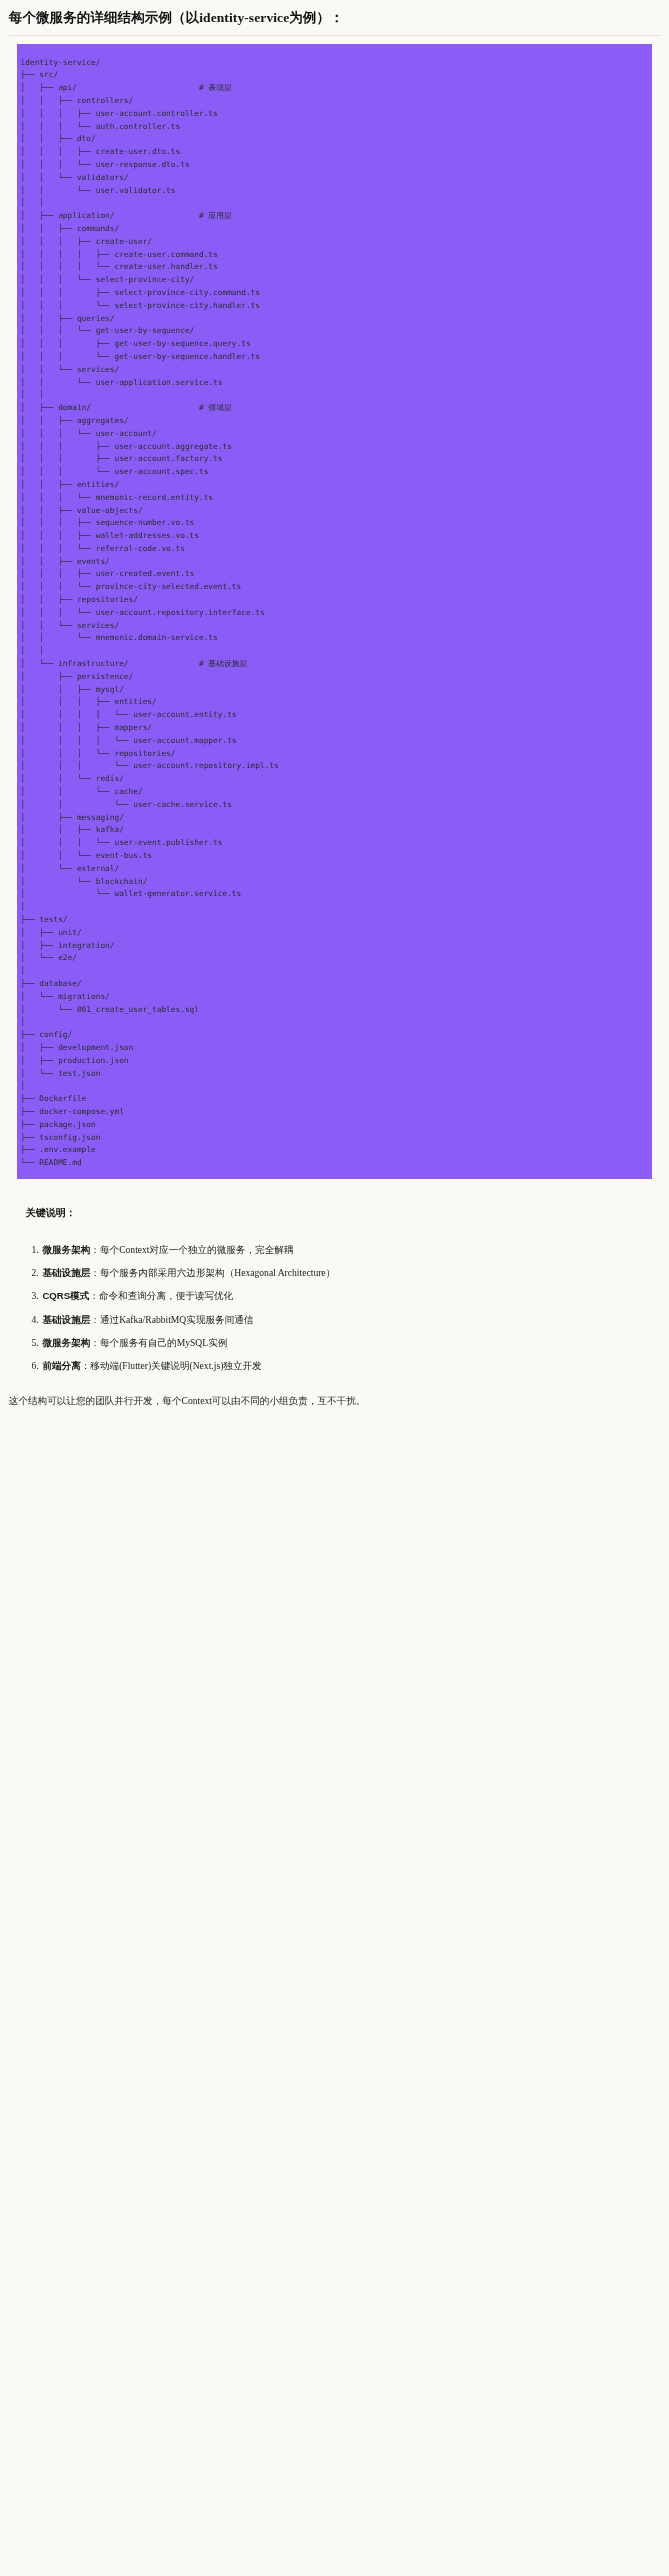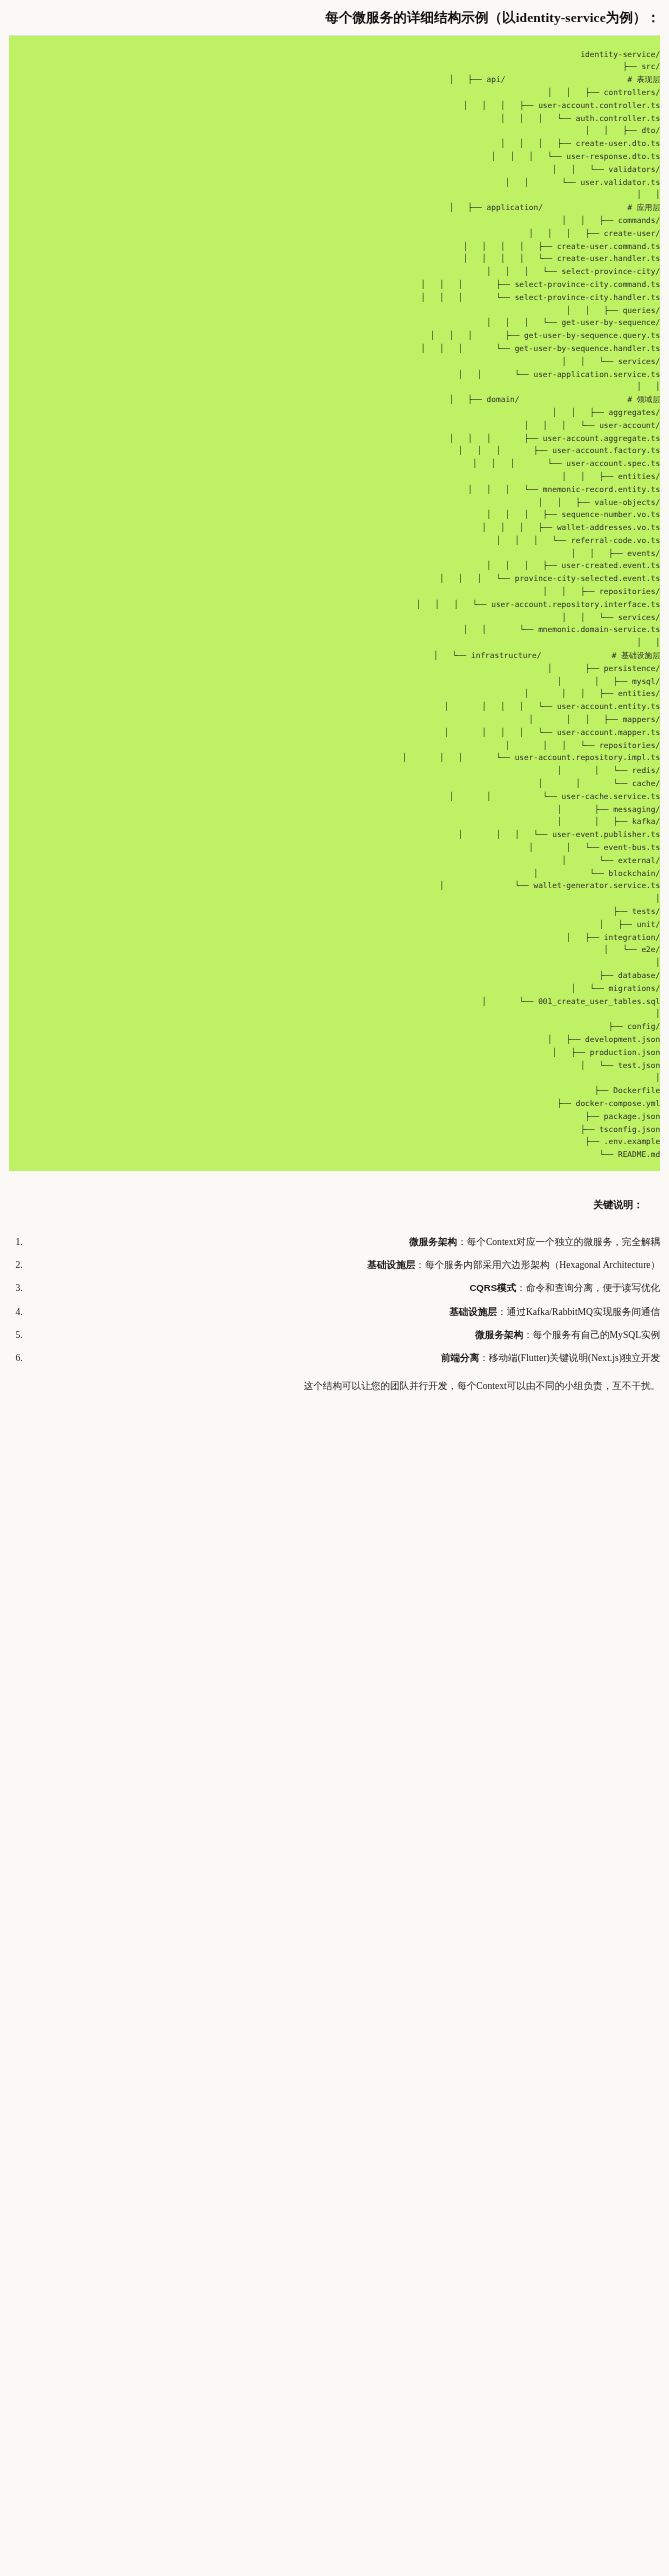--- a/index.html
+++ b/index.html
@@ -11,21 +11,20 @@
     width: 669px;
     font-family: "Liberation Serif", "DejaVu Serif", serif;
     color: #1a1a1a;
     -webkit-font-smoothing: antialiased;
   }
   .page {
     width: 669px;
     box-sizing: border-box;
     padding: 0 8.8px 6.3px 8.8px;
     background: #faf9f5;
-    text-align: right;
   }
   .doc-title {
     font-family: "Liberation Sans", "DejaVu Sans", sans-serif;
     font-weight: bold;
     font-size: 13.5px;
     line-height: 1.35;
     letter-spacing: 0.1px;
     margin: 0;
     padding: 8.8px 0 8.1px 0;
     color: #111111;
@@ -34,23 +33,23 @@
     font-family: "Liberation Serif", "DejaVu Serif", serif;
     font-weight: bold;
   }
   .rule {
     border: none;
     border-top: 0.6px solid #e3e1da;
     margin: 0 0 0 0;
     height: 0;
   }
   .codeblock {
-    margin: 0;
+    margin: 8px;
     padding: 12.5px 0 8.8px 0;
-    background: #bef264;
+    background: #8b5cf6;
     overflow: visible;
   }
   pre.tree {
     margin: 0;
     padding: 0 0 0 3.8px;
     font-family: "DejaVu Sans Mono", "Liberation Mono", monospace;
     font-size: 7.8px;
     line-height: 12.8px;
     color: #2d2d2d;
     white-space: pre;
@@ -61,21 +60,21 @@
   .notes-title {
     font-family: "Liberation Sans", "DejaVu Sans", sans-serif;
     font-weight: bold;
     font-size: 10px;
     line-height: 1.4;
     margin: 17px;
     padding: 10px 0 6.3px 0;
     color: #111111;
   }
   ol.notes {
-    margin: 0;
+    margin: 16px;
     padding: 0 0 0 16.3px;
     list-style-position: outside;
   }
   ol.notes > li {
     font-size: 9.6px;
     line-height: 1.5;
     margin: 0 0 8.8px 0;
     padding-left: 1.3px;
     color: #1a1a1a;
   }

